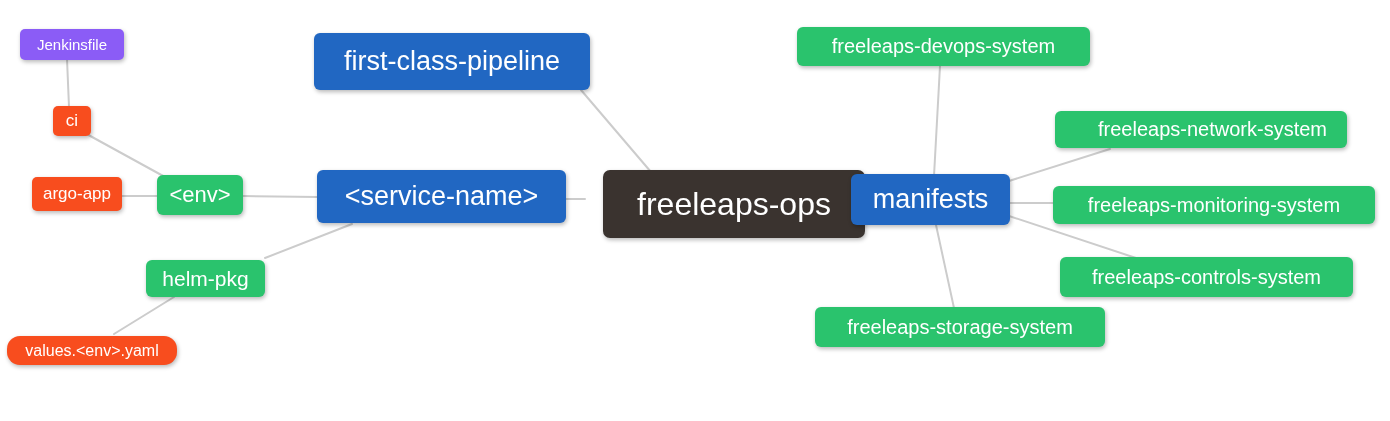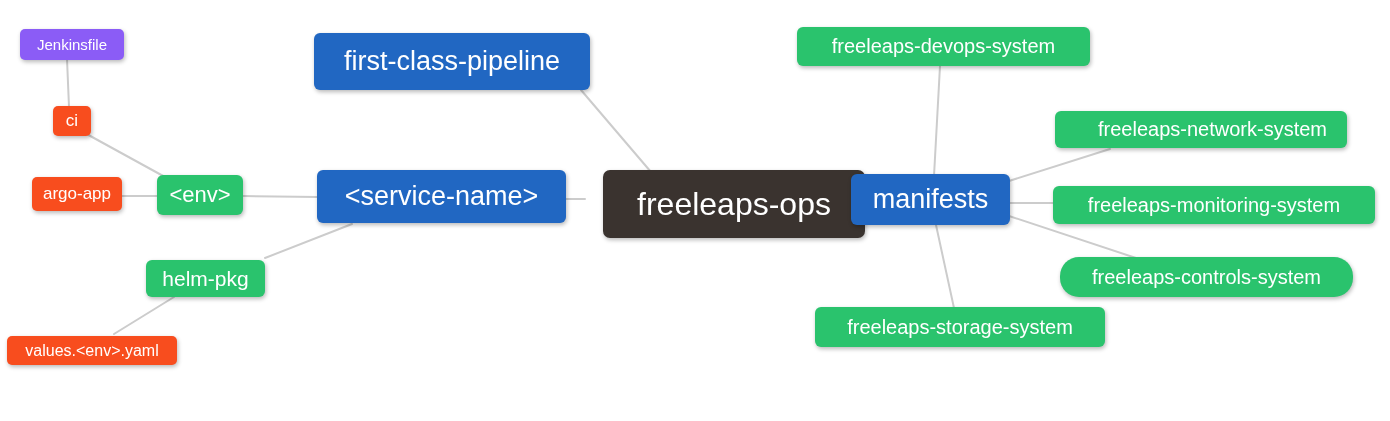--- a/index.html
+++ b/index.html
@@ -66,33 +66,33 @@
   <div class="node" style="left: 20px; top: 29px; width: 104px; height: 31px; font-size: 15px; border-radius: 5px; background-color: #8b5cf6;">Jenkinsfile</div>
 
   <div class="node" style="left: 53px; top: 106px; width: 38px; height: 30px; font-size: 17px; border-radius: 5px; background-color: rgb(248, 77, 30);">ci</div>
 
   <div class="node" style="left: 32px; top: 177px; width: 90px; height: 34px; font-size: 17px; border-radius: 5px; background-color: rgb(248, 77, 30); text-align: center;">argo-app</div>
 
   <div class="node" style="left: 157px; top: 175px; width: 86px; height: 40px; font-size: 22px; background-color: rgb(42, 195, 109);">&lt;env&gt;</div>
 
   <div class="node" style="left: 146px; top: 260px; width: 119px; height: 37px; font-size: 21px; background-color: rgb(42, 195, 109);">helm-pkg</div>
 
-  <div class="node" style="left: 7px; top: 336px; width: 170px; height: 29px; font-size: 16px; border-radius: 5px; background-color: rgb(248, 77, 30);">values.&lt;env&gt;.yaml</div>
+  <div class="node" style="left: 7px; top: 336px; width: 170px; height: 29px; font-size: 16px; border-radius: 13px; background-color: rgb(248, 77, 30);">values.&lt;env&gt;.yaml</div>
 
   <div class="node" style="left: 314px; top: 33px; width: 276px; height: 57px; font-size: 27px; background-color: rgb(33, 103, 194);">first-class-pipeline</div>
 
   <div class="node" style="left: 317px; top: 170px; width: 249px; height: 53px; font-size: 27px; background-color: rgb(33, 103, 194);">&lt;service-name&gt;</div>
 
   <div class="node" style="left: 583px; top: 170px; width: 262px; height: 68px; font-size: 32px; border-radius: 7px; background-color: rgb(58, 51, 47); margin-left: 20px;">freeleaps-ops</div>
 
   <div class="node" style="left: 851px; top: 174px; width: 159px; height: 51px; font-size: 27px; background-color: rgb(33, 103, 194);">manifests</div>
 
   <div class="node" style="left: 797px; top: 27px; width: 293px; height: 39px; font-size: 20px; background-color: rgb(42, 195, 109);">freeleaps-devops-system</div>
 
   <div class="node" style="left: 1055px; top: 111px; width: 292px; height: 37px; font-size: 20px; background-color: rgb(42, 195, 109); padding-left: 23px;">freeleaps-network-system</div>
 
   <div class="node" style="left: 1053px; top: 186px; width: 322px; height: 38px; font-size: 20px; background-color: rgb(42, 195, 109); text-align: center;">freeleaps-monitoring-system</div>
 
-  <div class="node" style="left: 1060px; top: 257px; width: 293px; height: 40px; font-size: 20px; background-color: rgb(42, 195, 109); border-radius: 19px;">freeleaps-controls-system</div>
+  <div class="node" style="left: 1060px; top: 257px; width: 293px; height: 40px; font-size: 20px; background-color: rgb(42, 195, 109);">freeleaps-controls-system</div>
 
   <div class="node" style="left: 815px; top: 307px; width: 290px; height: 40px; font-size: 20px; background-color: rgb(42, 195, 109);">freeleaps-storage-system</div>
 
 </div>
 
 </body></html>

